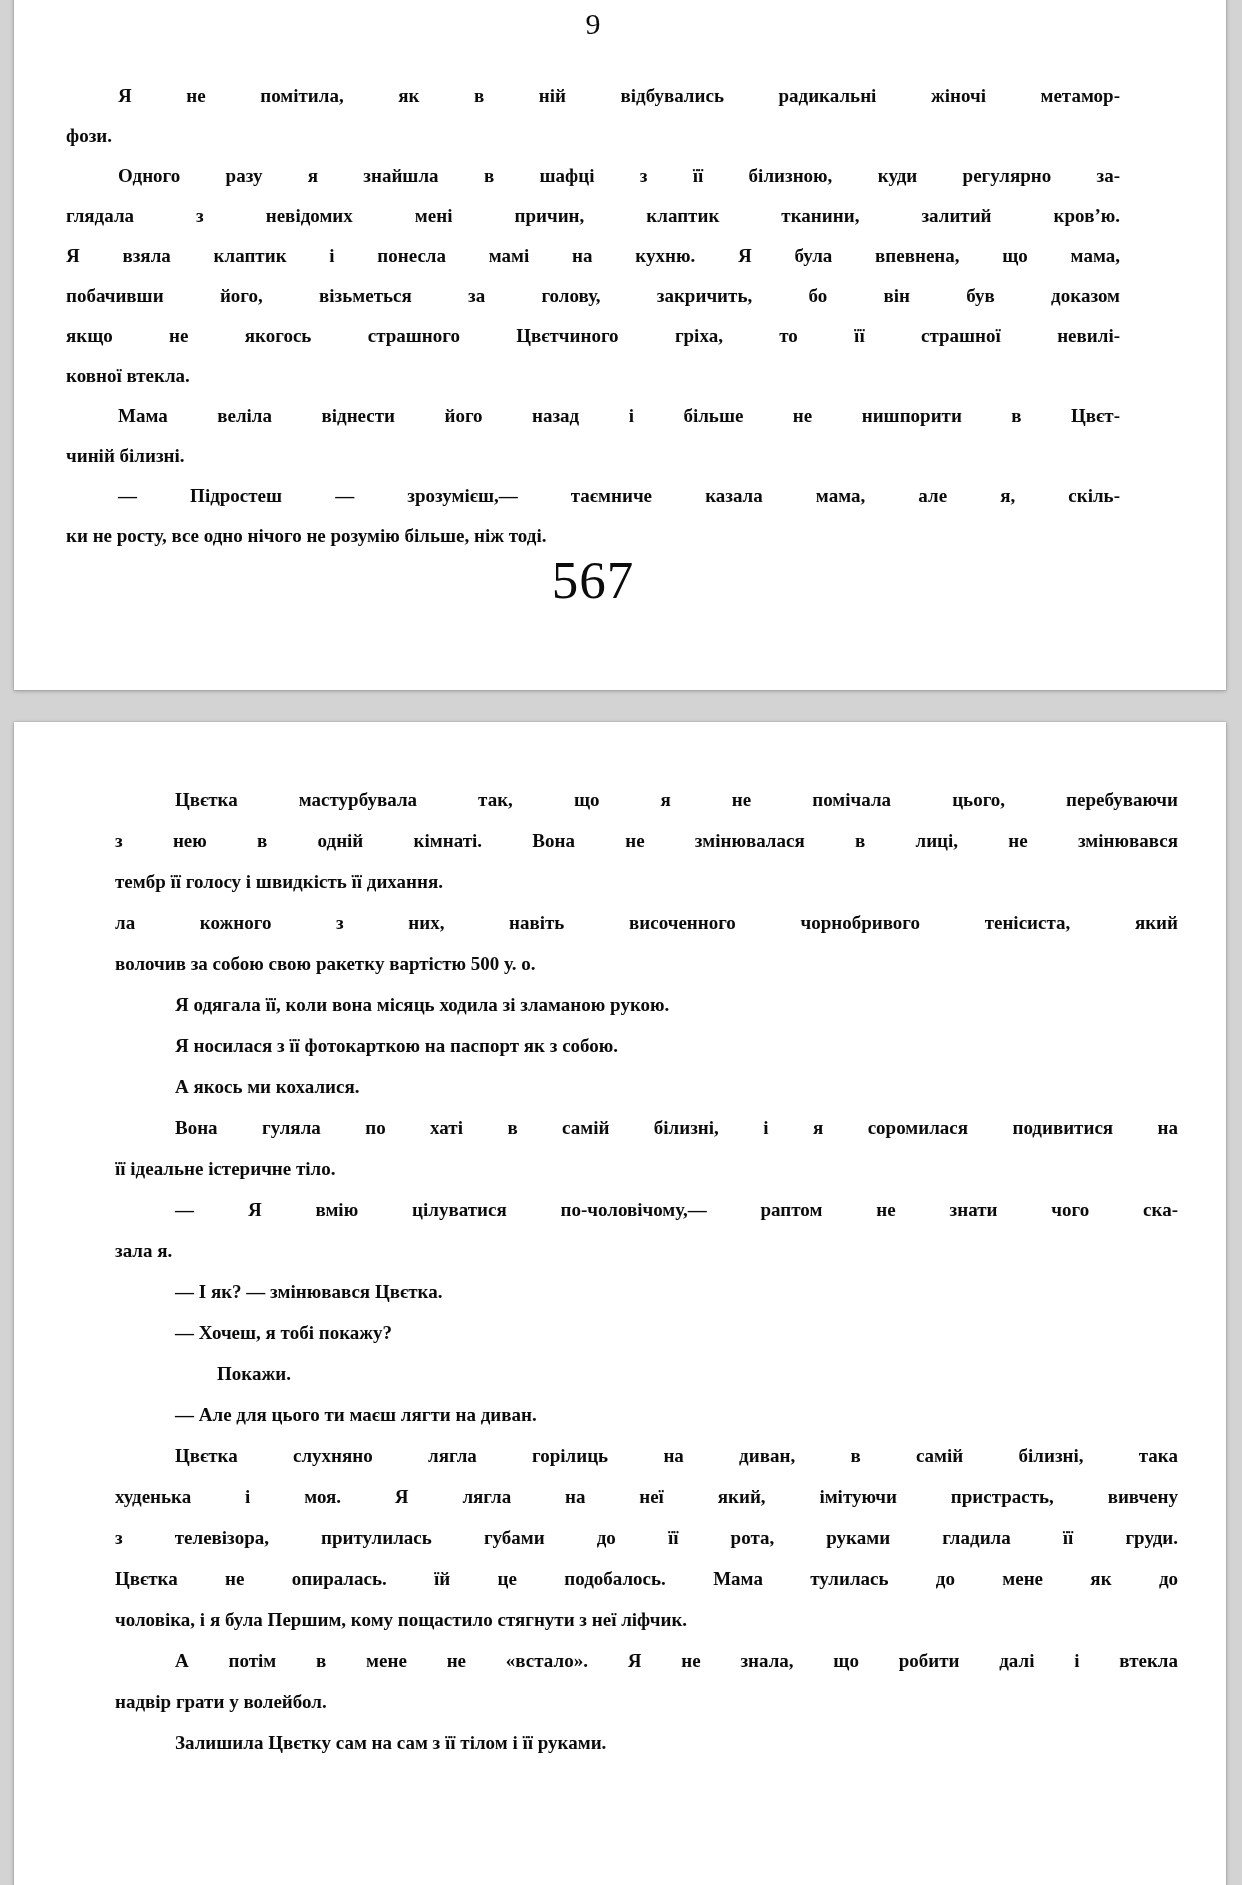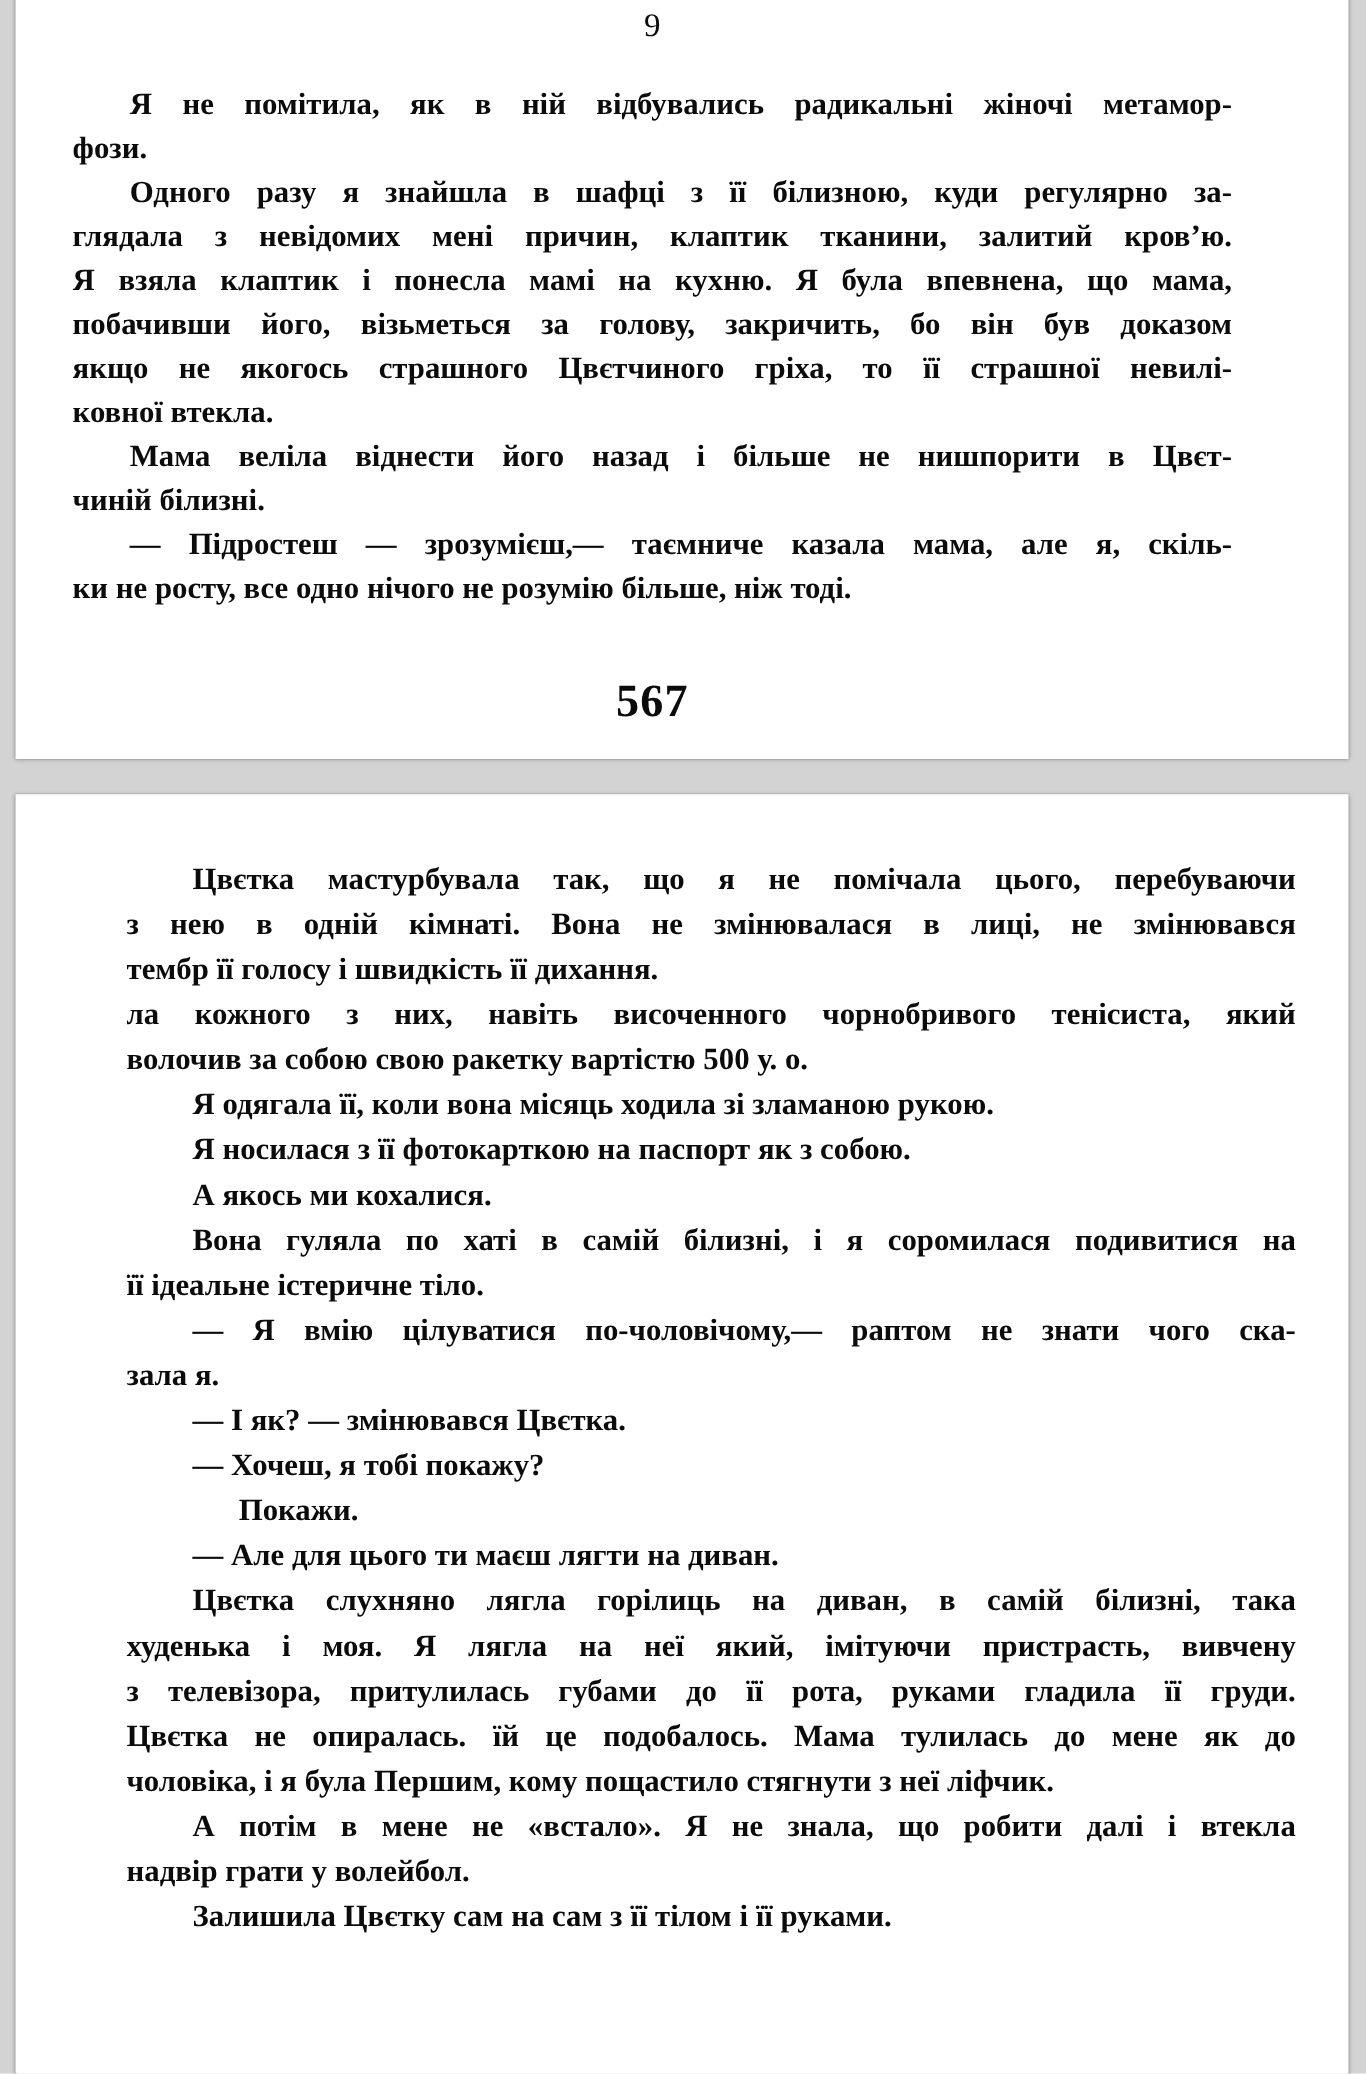--- a/index.html
+++ b/index.html
@@ -39,38 +39,37 @@
 
   
   .col2 {
     margin-left: 101px;
     width: 1063px;
     padding-top: 57px;
   }
   .page2 .ln { line-height: 41px; height: 41px; }
 
   .ln {
-    font-size: 28px;
+    font-size: 19px;
     font-weight: 700;
     white-space: normal;
     overflow: hidden;
   }
   
   .ln.j { text-align: justify; text-align-last: justify; }
   .ln.j::after { content: ""; display: inline-block; width: 100%; height: 0; }
   
   .page1 .ind { padding-left: 52px; }
   .page2 .ind { padding-left: 60px; }
   .page2 .ind2 { padding-left: 102px; }
 
   .heading {
-    margin-top: 58px;
     text-align: center;
-    font-size: 42px;
-    font-weight: 700;
+    font-size: 53px;
+    font-weight: 400;
     line-height: 48px;
     height: 48px;
     letter-spacing: 1px;
   }
 </style>
 </head>
 <body>
 
 <div class="page page1">
   <div class="col1">

